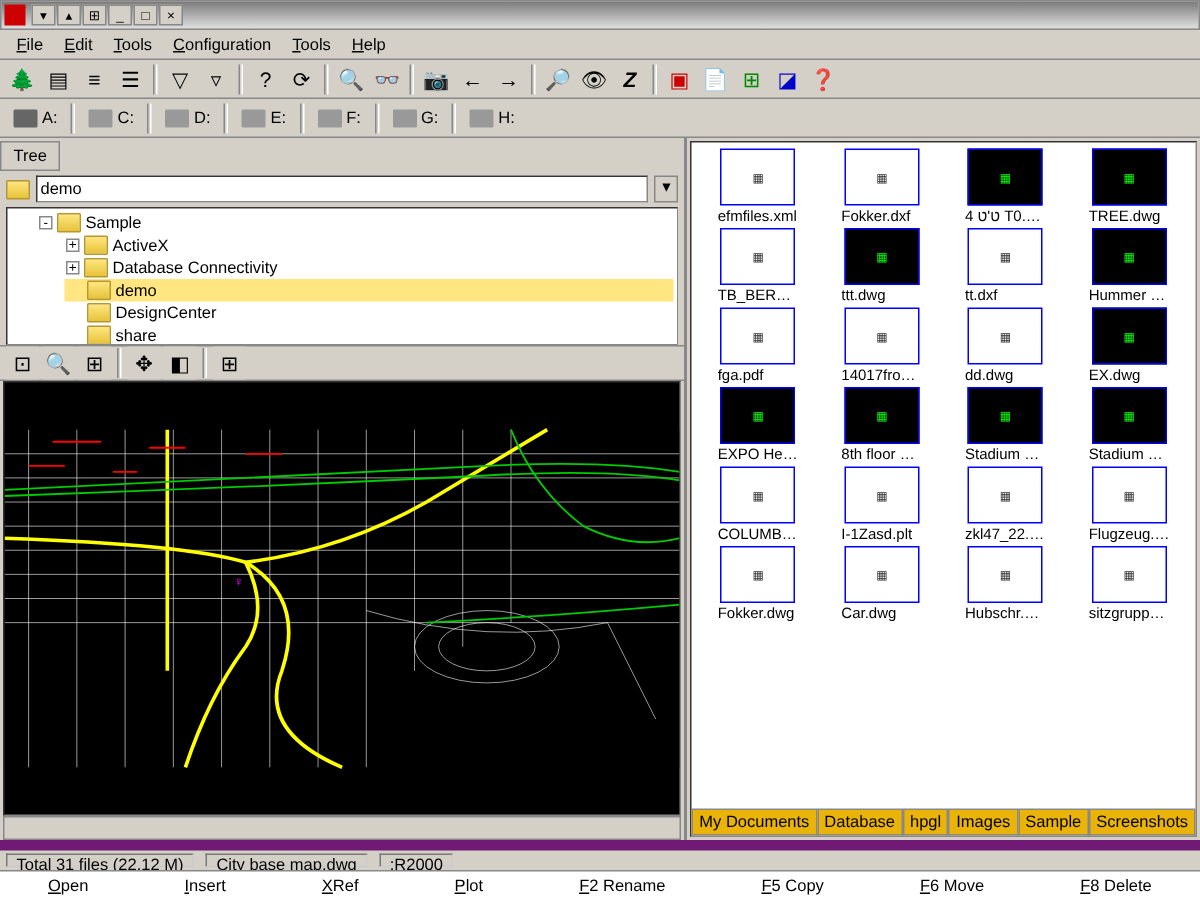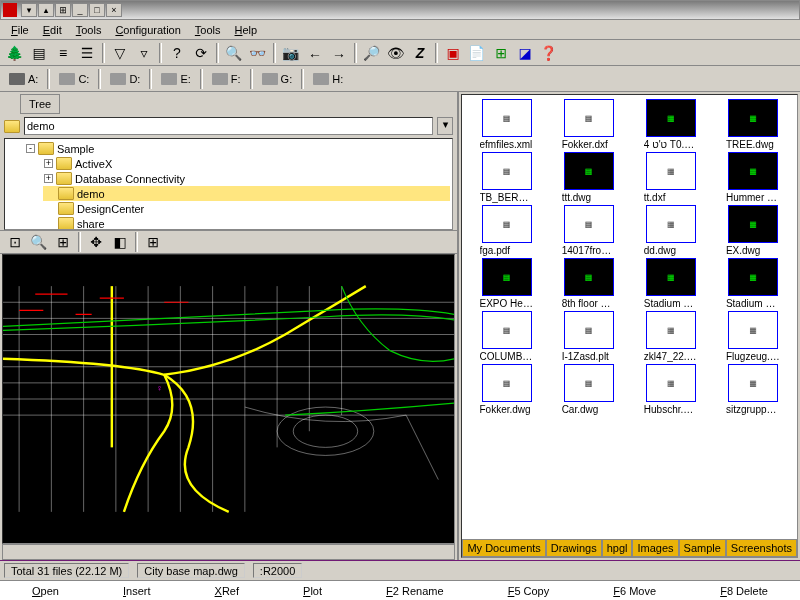--- a/index.html
+++ b/index.html
@@ -13,21 +13,21 @@
 .menu-item{padding:2px 7px;cursor:pointer}
 .menu-item:first-letter{text-decoration:underline}
 .toolbar{display:flex;height:26px;align-items:center;padding:2px 4px;gap:2px;border-bottom:1px solid #888;background:#d4d0c8}
 .tbtn{width:22px;height:22px;border:1px solid #d4d0c8;display:flex;align-items:center;justify-content:center;cursor:pointer;font-size:14px}
 .sep{width:3px;height:20px;border-left:1px solid #888;border-right:1px solid #fff;margin:0 2px}
 .drive-btn{display:flex;align-items:center;gap:3px;padding:2px 4px;border:1px solid #d4d0c8;cursor:pointer}
 .drive-ico{width:16px;height:12px;background:#999;border-radius:1px}
 .floppy{background:#666}
 .main{flex:1;display:flex;min-height:0}
 .left{width:562px;display:flex;flex-direction:column;border-right:2px solid #888}
-.tree-tab{height:20px;padding:3px 8px;border:1px solid #888;background:#d4d0c8;width:40px;margin:2px 0 0 20px}
+.tree-tab{height:20px;padding:3px 8px;border:1px solid #888;background:#d4d0c8;width:40px;margin:2px 0 0 0}
 .path-bar{display:flex;align-items:center;padding:2px 4px;gap:4px;height:24px}
 .folder-ico{width:16px;height:13px;background:linear-gradient(#ffe680,#e6c339);border:1px solid #b8962e;border-radius:1px}
 .path-input{flex:1;border:1px inset #888;padding:2px;background:#fff;height:18px}
 .dd{width:16px;height:18px;border:1px solid #888;background:#d4d0c8;text-align:center;cursor:pointer}
 .tree-panel{height:92px;background:#fff;border:1px inset #888;margin:0 4px;overflow:auto;padding:2px}
 .tree-node{display:flex;align-items:center;gap:3px;padding:1px;cursor:pointer}
 .tree-node.sel{background:#ffe680}
 .expander{width:9px;height:9px;border:1px solid #888;text-align:center;line-height:7px;font-size:9px;cursor:pointer}
 .i1{margin-left:18px}.i2{margin-left:36px}
 .view-tb{display:flex;height:24px;align-items:center;padding:2px 4px;gap:2px;border-top:1px solid #888;border-bottom:1px solid #888}
@@ -35,21 +35,21 @@
 .cad-view svg{width:100%;height:100%}
 .scroll-h{height:16px;background:#d4d0c8;border:1px solid #888;margin:0 2px}
 .right{flex:1;display:flex;flex-direction:column;background:#fff;border:1px inset #888;margin:2px}
 .thumb-grid{flex:1;overflow:auto;padding:4px;display:grid;grid-template-columns:repeat(4,1fr);gap:2px;align-content:start}
 .thumb{display:flex;flex-direction:column;align-items:center;cursor:pointer}
 .thumb-img{width:50px;height:38px;border:1px solid #00f;background:#000;margin-bottom:2px;display:flex;align-items:center;justify-content:center;font-size:8px;color:#0f0}
 .thumb-img.white{background:#fff;color:#333}
 .thumb-label{font-size:10px;text-align:left;width:54px;white-space:nowrap;overflow:hidden;text-overflow:ellipsis}
 .tabs-bottom{display:flex;height:18px;border-top:1px solid #888;font-size:9px}
 .btab{padding:2px 4px;border:1px solid #888;border-top:none;cursor:pointer;background:#eab308;white-space:nowrap}
-.status{height:20px;display:flex;padding:2px 4px;gap:8px;border-top:1px solid #701a75}
+.status{height:20px;display:flex;padding:2px 4px;gap:8px;border-top:7px solid #701a75}
 .status-cell{border:1px inset #ccc;padding:1px 6px;background:#d4d0c8}
 .fn-bar{height:20px;display:flex;justify-content:space-around;align-items:center;border-top:1px solid #888;background:#fff}
 .fn-item{cursor:pointer}
 .fn-item:first-letter{text-decoration:underline}
 </style>
 </head>
 <body>
 
 <div class="titlebar">
   <div class="titlebar-icon"></div>
@@ -313,21 +313,21 @@
           <div class="thumb-img white">▦</div>
           <div class="thumb-label">Hubschr.dwg</div>
         </div>
         <div class="thumb">
           <div class="thumb-img white">▦</div>
           <div class="thumb-label">sitzgruppe…</div>
         </div>
       </div>
     <div class="tabs-bottom" id="btabs">
         <div class="btab">My Documents</div>
-        <div class="btab">Drawings</div>
+        <div class="btab">Database</div>
         <div class="btab">hpgl</div>
         <div class="btab">Images</div>
         <div class="btab">Sample</div>
         <div class="btab">Screenshots</div>
       </div>
   </div>
 </div>
 
 <div class="status">
   <div class="status-cell">Total 31 files (22.12 M)</div>

